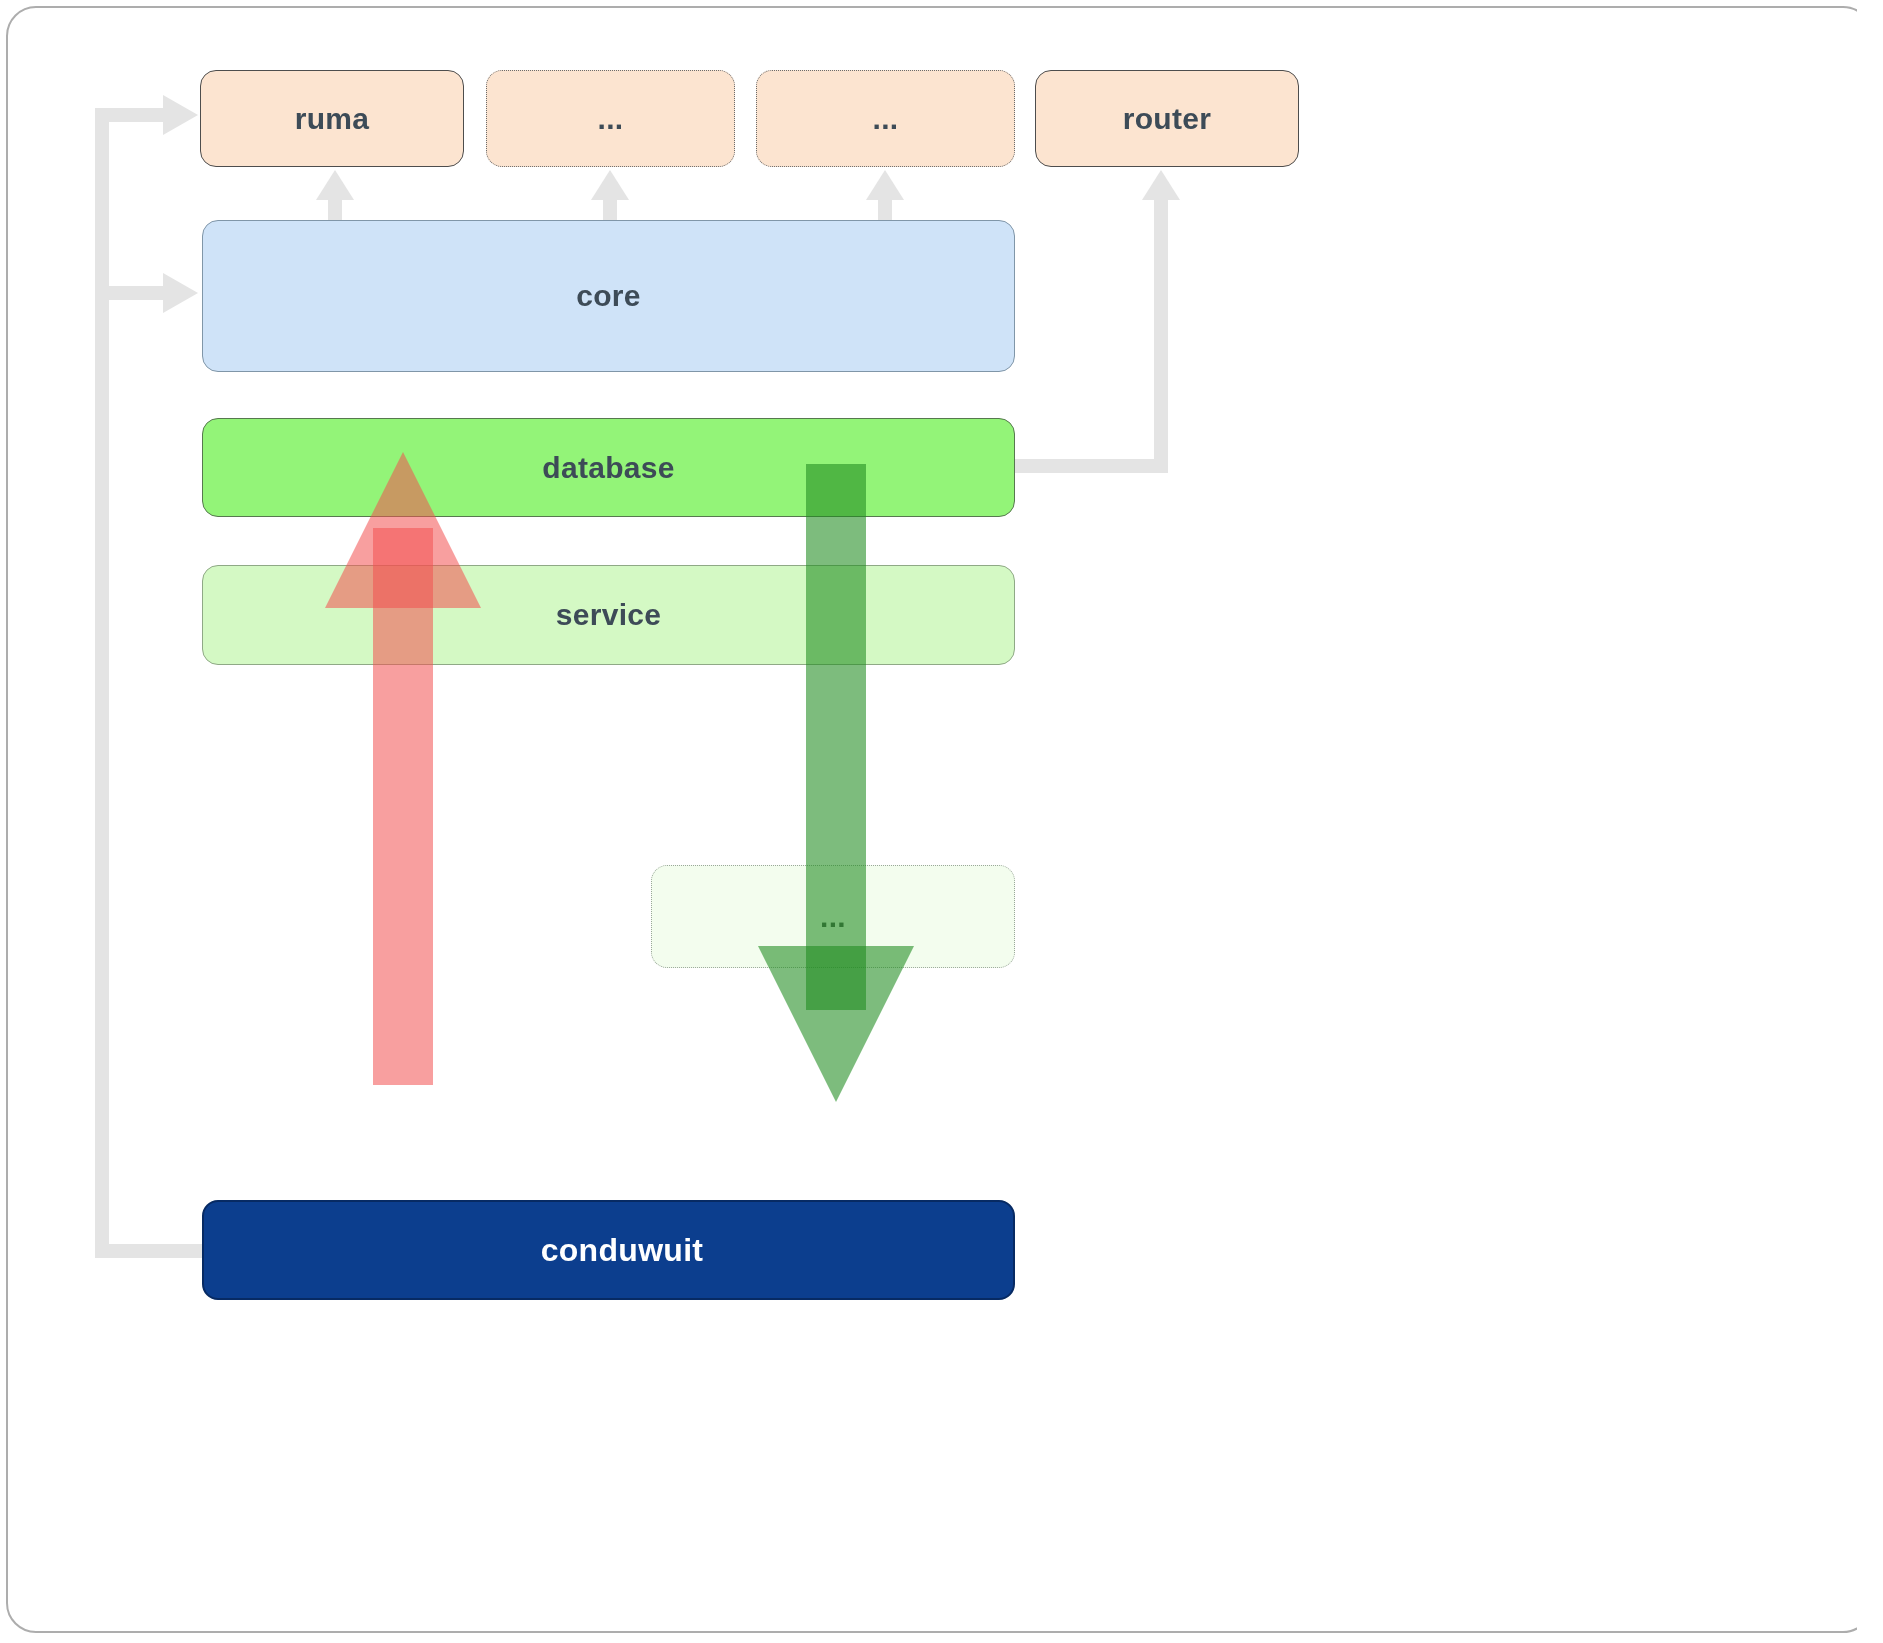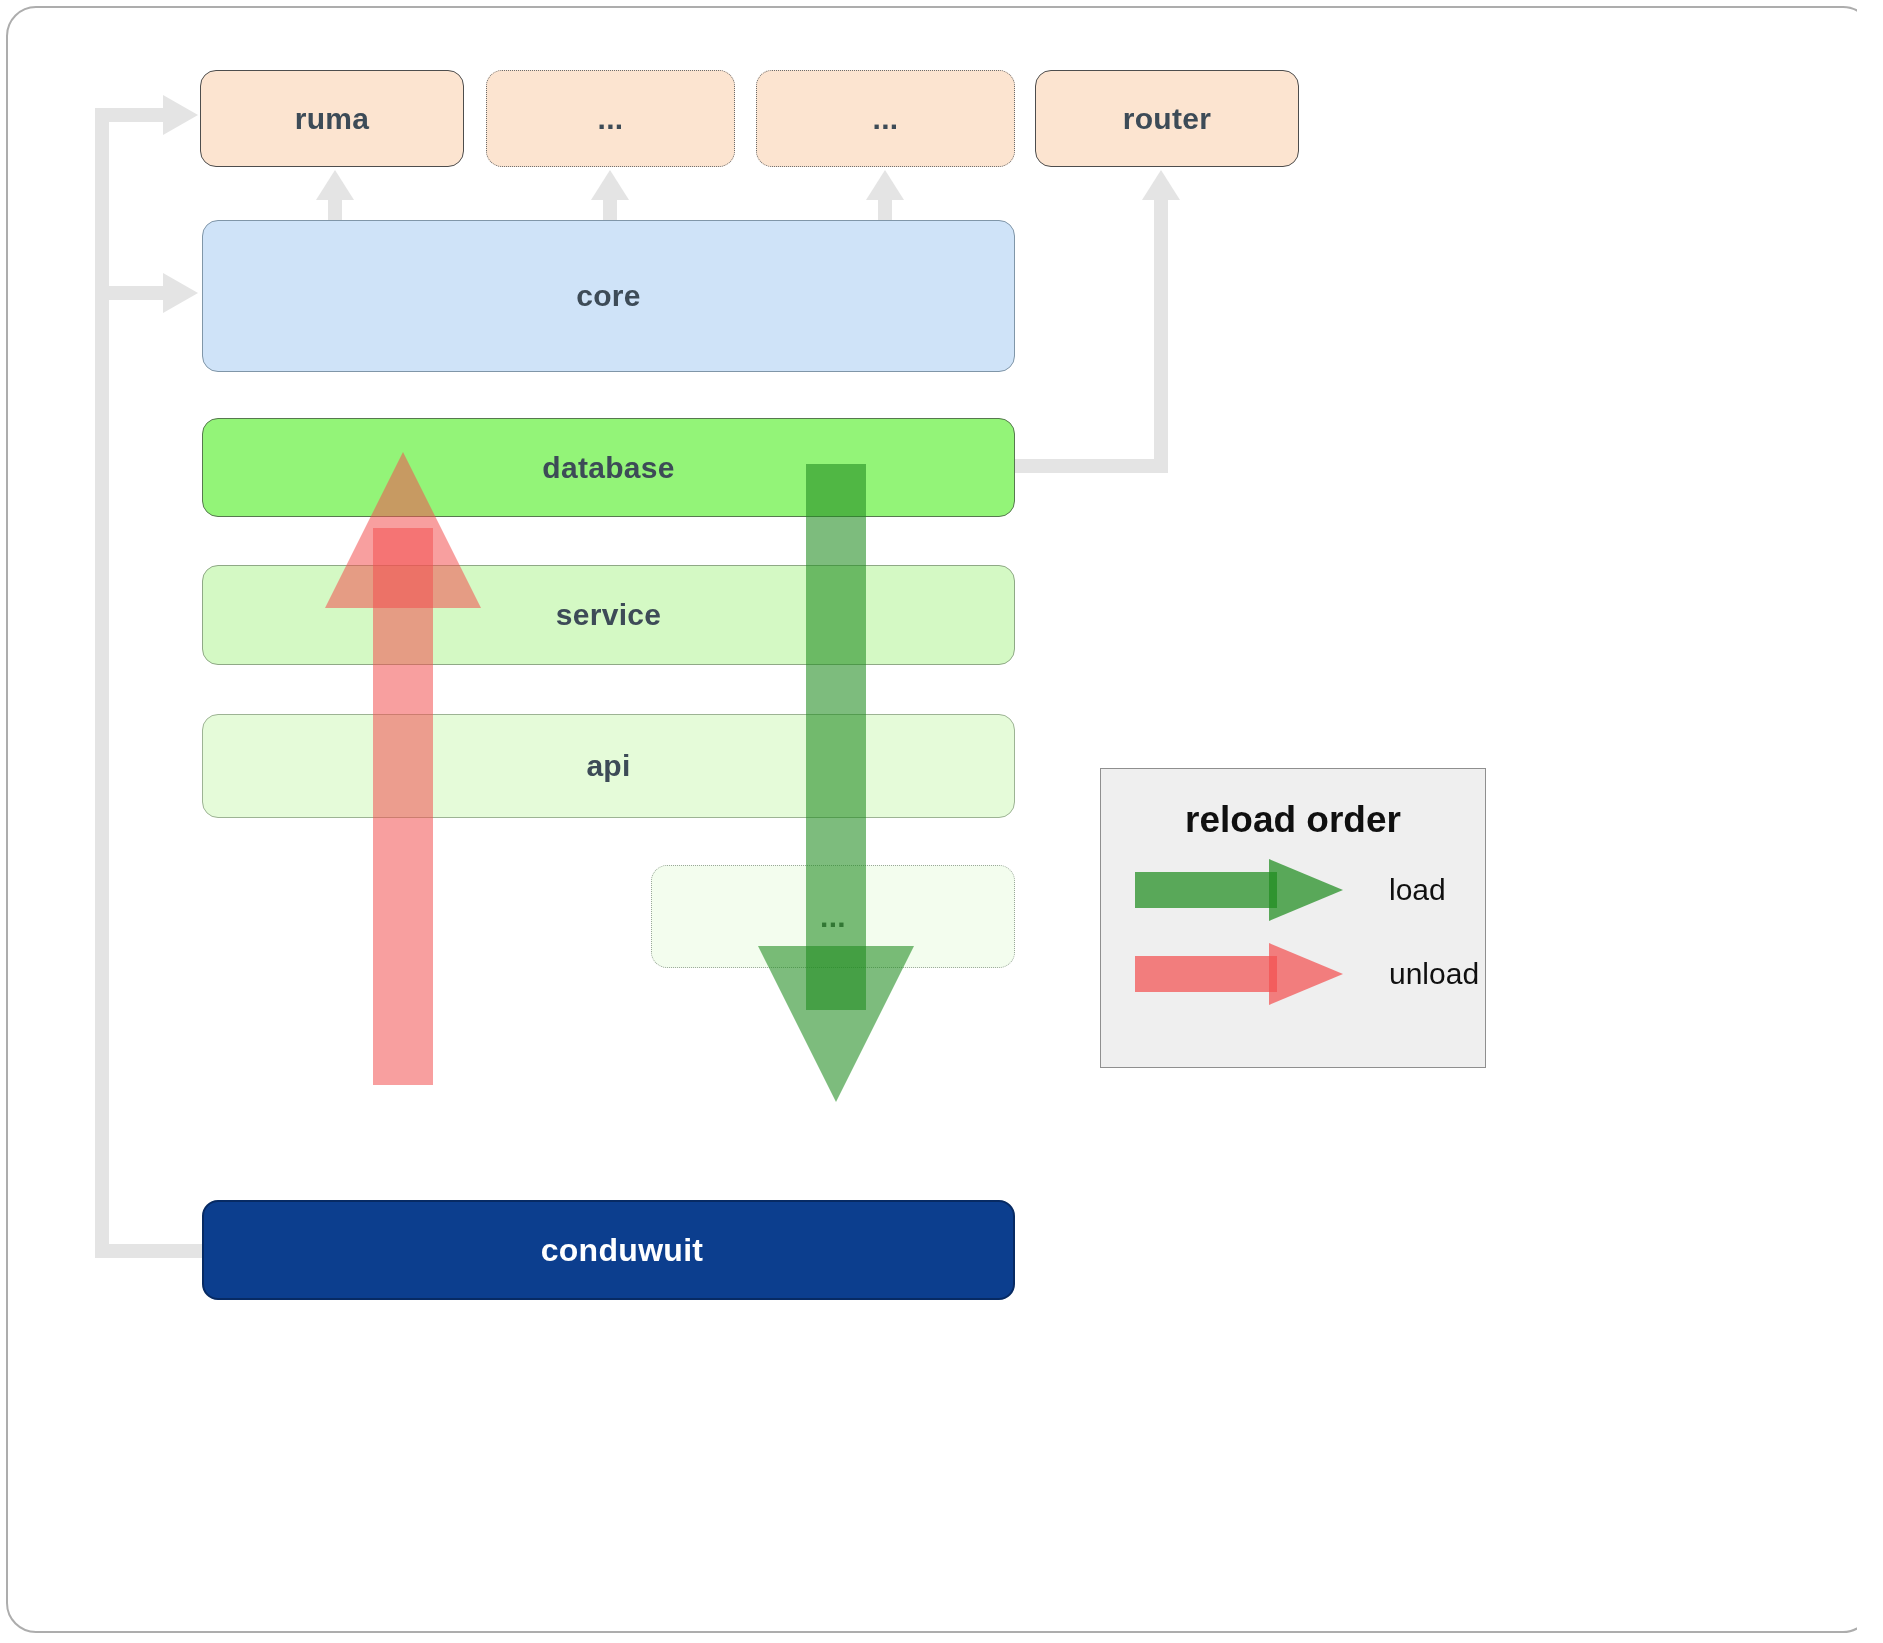--- a/index.html
+++ b/index.html
@@ -134,54 +134,34 @@
 
   <div class="box box-core pos-core">
     <span>core</span>
   </div>
   <div class="box box-service pos-service">
     <span>service</span>
   </div>
   <div class="box box-database pos-database">
     <span>database</span>
   </div>
-  <div class="box box-api pos-api">
-    <span>api</span>
-  </div>
   <div class="box box-dotted-green pos-dots3">
     <span>...</span>
   </div>
   <div class="box box-conduwuit pos-conduwuit">
     <span>conduwuit</span>
   </div>
 
   <svg class="layer" viewBox="0 0 1883 1643">
 
     <g>
       <rect x="373" y="528" width="60" height="557" fill="#f25050" fill-opacity="0.55"></rect>
       <polygon points="403,452 325,608 481,608" fill="#f25050" fill-opacity="0.55"></polygon>
     </g>
 
     <g>
       <rect x="806" y="464" width="60" height="546" fill="#1f8c1f" fill-opacity="0.58"></rect>
       <polygon points="836,1102 758,946 914,946" fill="#1f8c1f" fill-opacity="0.58"></polygon>
     </g>
   </svg>
 
-  <div class="legend">
-    <div class="legend-title">reload order</div>
-    <div class="legend-row">
-      <svg width="220" height="70" viewBox="0 0 220 70">
-        <rect x="4" y="17" width="142" height="36" fill="#1f8c1f" fill-opacity="0.72"></rect>
-        <polygon points="212,35 138,4 138,66" fill="#1f8c1f" fill-opacity="0.72"></polygon>
-      </svg>
-      <span class="legend-label">load</span>
-    </div>
-    <div class="legend-row">
-      <svg width="220" height="70" viewBox="0 0 220 70">
-        <rect x="4" y="17" width="142" height="36" fill="#f25050" fill-opacity="0.72"></rect>
-        <polygon points="212,35 138,4 138,66" fill="#f25050" fill-opacity="0.72"></polygon>
-      </svg>
-      <span class="legend-label">unload</span>
-    </div>
-  </div>
 
 </div>
 
 </body></html>

